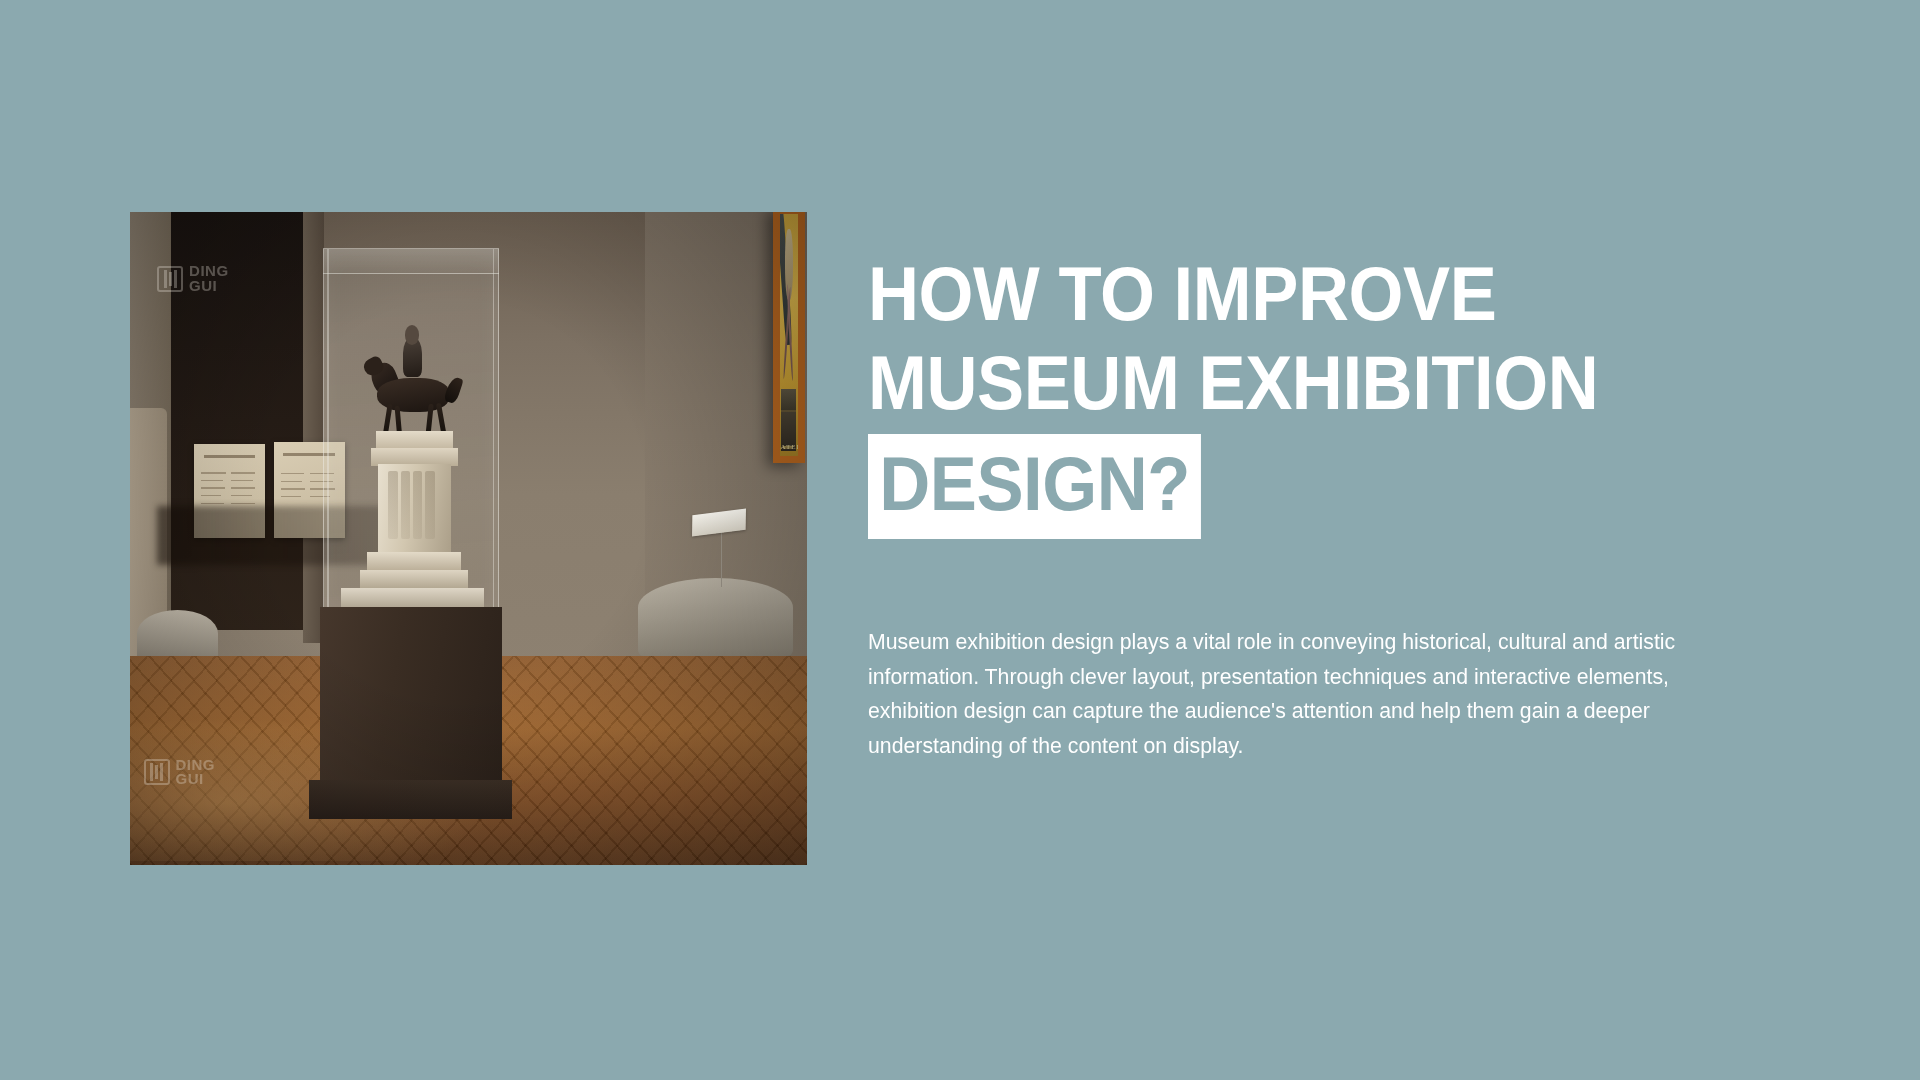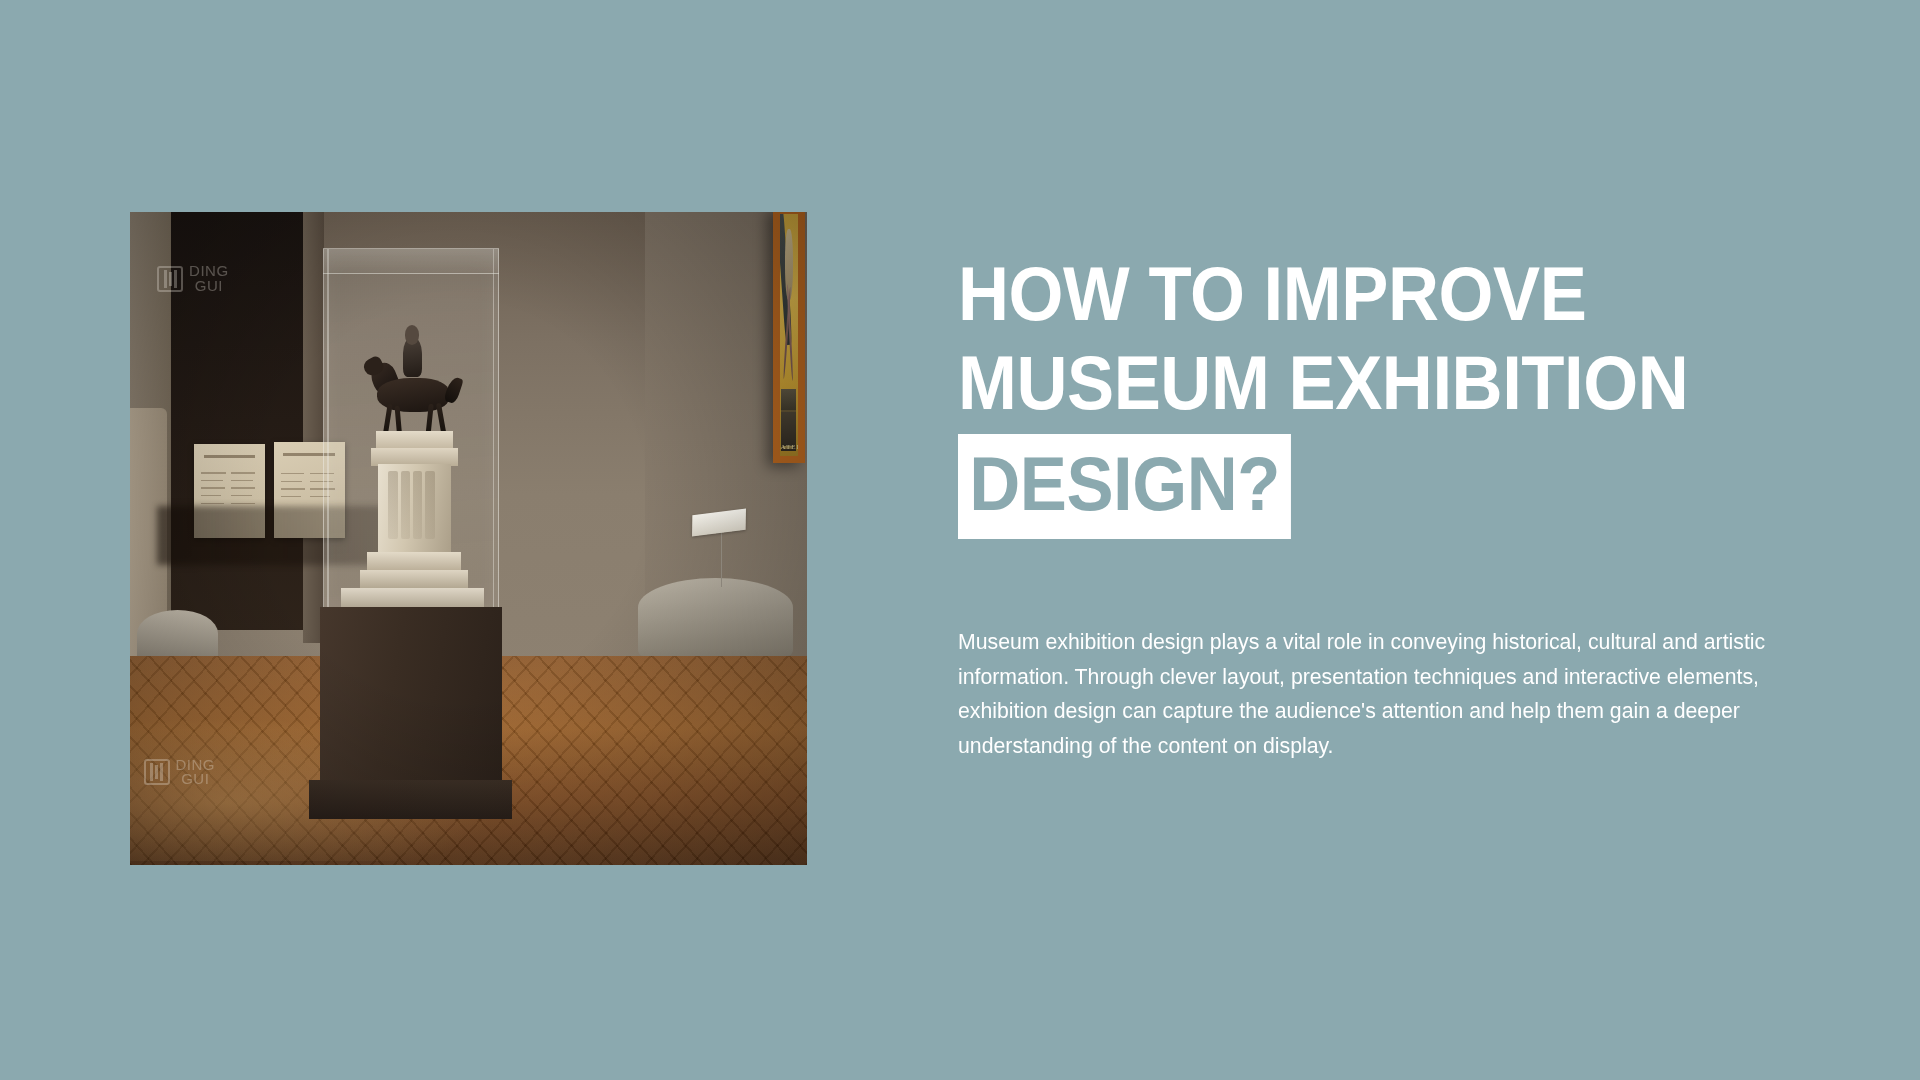--- a/index.html
+++ b/index.html
@@ -291,28 +291,28 @@
     width:26px; height:26px;
     border:2.5px solid #efe9e0; border-radius:3px;
     display:flex; align-items:center; justify-content:center;
     gap:2px;
   }
   .wm-bar { width:3px; height:14px; background:#efe9e0; }
   .wm-bar.tall { height:18px; }
   .wm-text {
     display:flex; flex-direction:column;
     font-family:"Liberation Sans", sans-serif;
-    font-weight:400; font-size:15px; line-height:.96;
-    color:#efe9e0; letter-spacing:.5px;align-items:center;
+    font-weight:700; font-size:15px; line-height:.96;
+    color:#efe9e0; letter-spacing:.5px;
   }
 
   
   .content {
     position:absolute;
-    left:958px; top:250px;
+    left:868px; top:250px;
     width:880px;
   }
   .headline {
     font-family:"Liberation Sans", sans-serif;
     font-weight:700;
     font-size:76px;
     line-height:1.17;
     letter-spacing:-0.5px;
     color:#ffffff;
     text-transform:uppercase;

